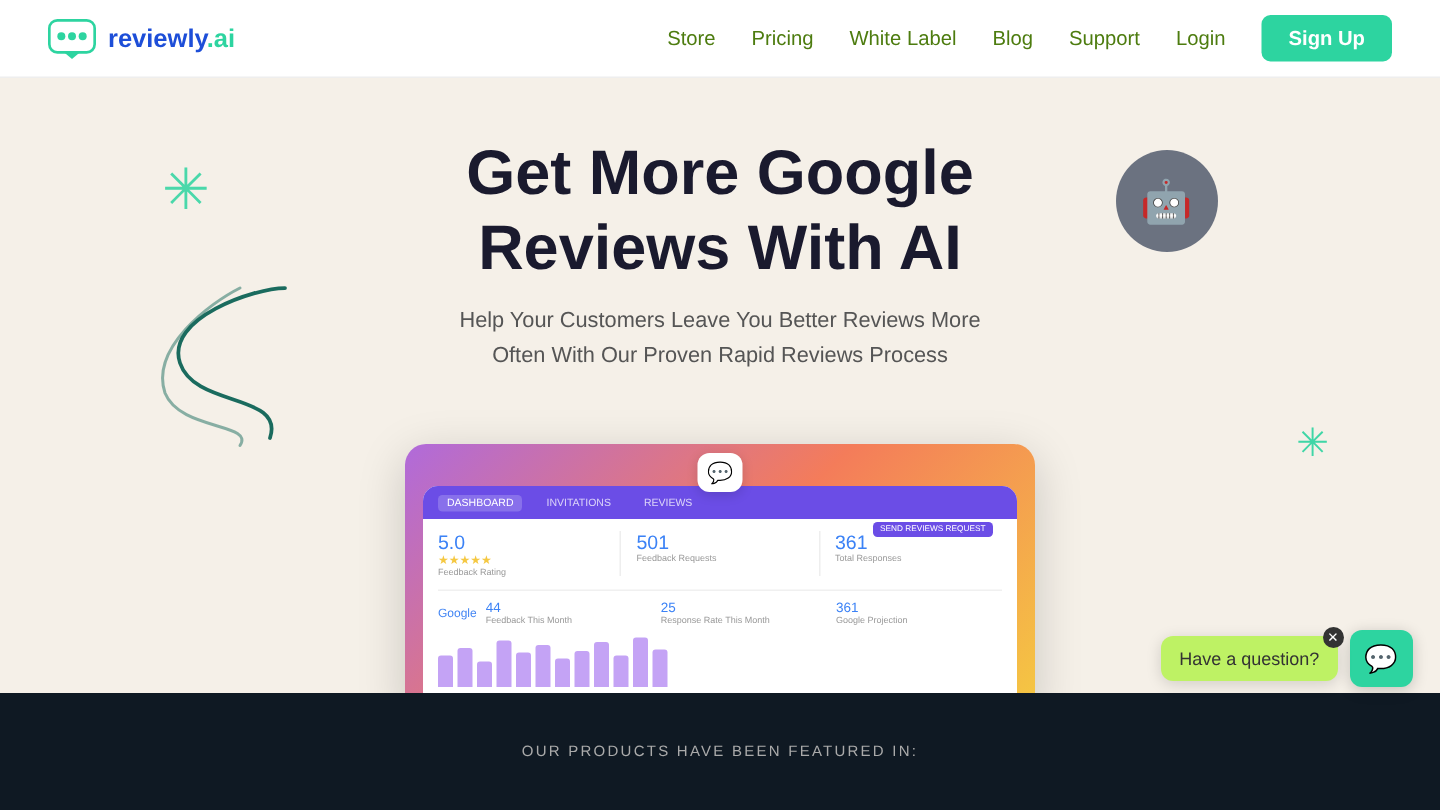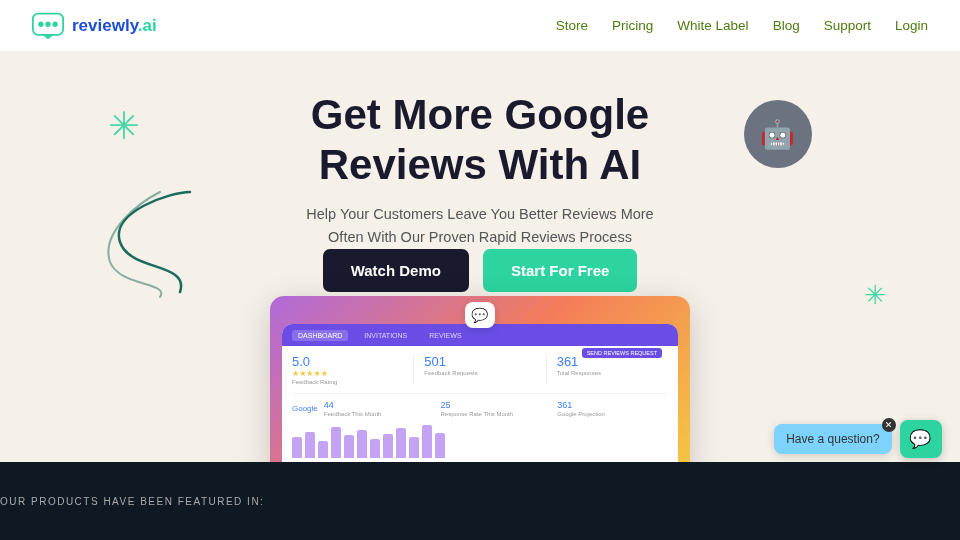--- a/index.html
+++ b/index.html
@@ -270,20 +270,21 @@
       box-shadow: 0 2px 8px rgba(0,0,0,0.15);
       font-size: 14px;
     }
 
     
     .bottom-bar {
       background: #0f1923;
       height: 78px;
       display: flex;
       flex-direction: column;
+      align-items: center;
       justify-content: center;
       gap: 10px;
     }
     .featured-label {
       font-size: 10px;
       color: #aaa;
       letter-spacing: 1.5px;
       text-transform: uppercase;
     }
     .featured-logos {
@@ -306,21 +307,21 @@
     
     .chat-widget {
       position: fixed;
       right: 18px;
       bottom: 82px;
       display: flex;
       align-items: center;
       gap: 8px;
     }
     .chat-bubble {
-      background: #7dd3fc;
+      background: #bef264;
       border-radius: 8px;
       padding: 8px 12px;
       font-size: 12px;
       color: #333;
       box-shadow: 0 2px 10px rgba(0,0,0,0.15);
       white-space: nowrap;
     }
     .chat-close {
       position: absolute;
       right: -4px;
@@ -367,20 +368,21 @@
       <span>reviewly</span><span style="color:#2dd4a0">.ai</span>
     </span>
   </div>
   <div class="nav-links">
     <a class="nav-link">Store</a>
     <a class="nav-link">Pricing</a>
     <a class="nav-link">White Label</a>
     <a class="nav-link">Blog</a>
     <a class="nav-link">Support</a>
     <a class="nav-link">Login</a>
+    <button class="nav-signup">Sign Up</button>
   </div>
 </nav>
 
 <section class="hero">
 
   <div class="deco-snowflake-left">✳</div>
 
   <svg class="deco-squiggle" viewBox="0 0 130 120" fill="none">
     <path d="M100 10 C80 10, 20 30, 30 60 C40 90, 100 80, 90 110" stroke="#1a6b5e" stroke-width="2.5" fill="none" stroke-linecap="round"></path>
     <path d="M70 10 C50 20, 10 50, 20 80 C30 105, 80 100, 70 115" stroke="#1a6b5e" stroke-width="2" fill="none" stroke-linecap="round" opacity="0.5"></path>
@@ -391,32 +393,20 @@
   <div class="deco-snowflake-right">✳</div>
 
   <h1 class="hero-title">
     <span>Get More Google</span><br>
     <span>Reviews With AI</span>
   </h1>
 
   <p class="hero-sub">Help Your Customers Leave You Better Reviews More
 Often With Our Proven Rapid Reviews Process</p>
 
-  <div class="buttons-row">
-    <div class="buttons-pair">
-      <div class="btn-pair-item">
-        <button class="btn-demo">Watch Demo</button>
-        <span class="btn-sub-text">3 Minute Overview</span>
-      </div>
-      <div class="btn-pair-item">
-        <button class="btn-free">Start For Free</button>
-        <span class="btn-sub-text">No Credit Card Required</span>
-      </div>
-    </div>
-  </div>
 
   <div class="dashboard-mockup">
     <div class="dash-chat-icon">💬</div>
     <div class="dashboard-inner">
       <div class="dash-topbar">
         <span class="dash-tab active">DASHBOARD</span>
         <span class="dash-tab">INVITATIONS</span>
         <span class="dash-tab">REVIEWS</span>
         <span class="dash-btn-reviews">SEND REVIEWS REQUEST</span>
       </div>

